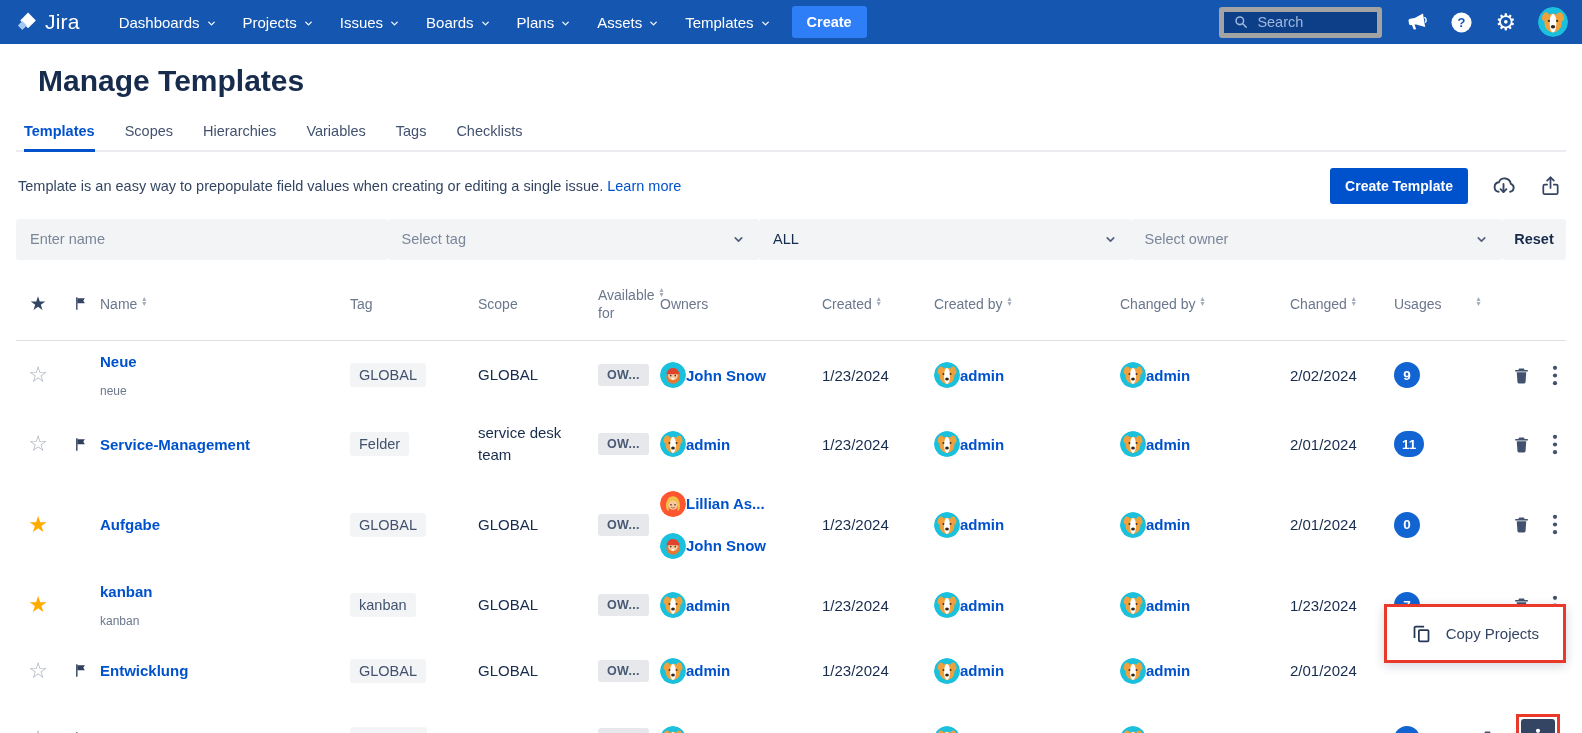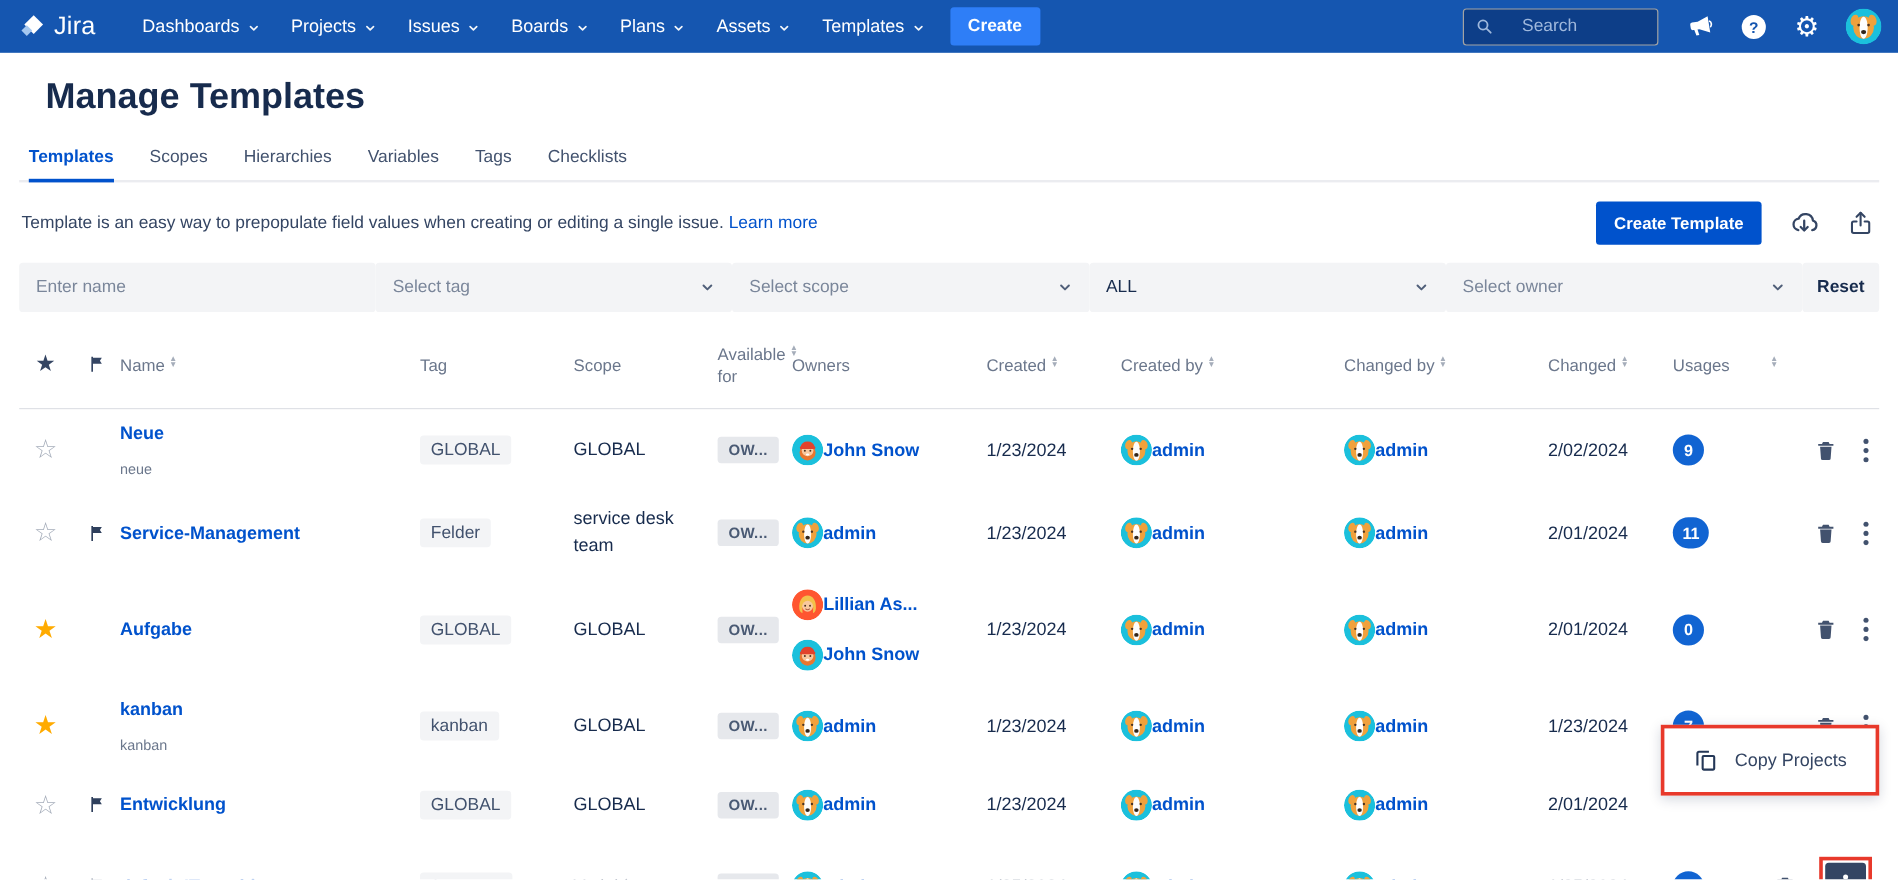--- a/index.html
+++ b/index.html
@@ -15,22 +15,22 @@
   
   .navbar{height:44px;background:var(--navbar-bg);display:flex;align-items:center;padding:0 14px;color:#fff;}
   .brand{display:flex;align-items:center;gap:6px;margin-right:26px;cursor:pointer}
   .brand-text{font-size:21px;font-weight:500;letter-spacing:.2px}
   .nav-menus{display:flex;align-items:center;height:100%}
   .nav-item{display:flex;align-items:center;gap:6px;padding:0 13px;font-size:15px;height:100%;cursor:pointer;white-space:nowrap}
   .nav-item .chev{display:flex;opacity:.95;margin-top:2px}
   .create-btn{background:var(--create-btn);color:#fff;border:none;border-radius:3px;font-family:inherit;
     font-size:14.5px;font-weight:700;padding:8px 15px;margin-left:8px;cursor:pointer}
   .nav-right{margin-left:auto;display:flex;align-items:center;gap:22px}
-  .search-box{background:var(--navbar-search-bg);border:1px solid #a3a3a3;border-radius:3px;display:flex;
-    align-items:center;gap:24px;height:31px;width:163px;padding:0 10px}
+  .search-box{background:var(--navbar-search-bg);border:5px solid #a3a3a3;border-radius:3px;display:flex;
+    align-items:center;gap:9px;height:31px;width:163px;padding:0 10px}
   .search-box input{background:transparent;border:none;outline:none;color:#E7F0FB;font-size:14.5px;width:110px;font-family:inherit}
   .search-box input::placeholder{color:#9FB8DC}
   .nav-icon{display:flex;align-items:center;justify-content:center;cursor:pointer}
   .gear-glyph{font-size:23px;color:#fff;line-height:1}
   .nav-avatar{width:30px;height:30px;border-radius:50%;overflow:hidden;cursor:pointer;display:flex}
 
   
   .page{padding:0 16px}
   h1{font-size:30px;font-weight:700;color:var(--text-dark);margin:20px 0 0 22px}
   .tabs-wrap{margin-top:25px;border-bottom:2px solid #EBECF0;padding-left:8px}
@@ -247,28 +247,20 @@
       </div>
       <div class="filter">
         <span>Select tag</span>
         <span class="chev">
             <svg width="13" height="13" viewBox="0 0 24 24" fill="none" stroke="currentColor" stroke-width="3" stroke-linecap="round" stroke-linejoin="round">
               <polyline points="6 9 12 15 18 9"></polyline>
             </svg>
           </span>
       </div>
       <div class="filter">
-        <span>Select scope</span>
-        <span class="chev">
-            <svg width="13" height="13" viewBox="0 0 24 24" fill="none" stroke="currentColor" stroke-width="3" stroke-linecap="round" stroke-linejoin="round">
-              <polyline points="6 9 12 15 18 9"></polyline>
-            </svg>
-          </span>
-      </div>
-      <div class="filter">
         <span class="val">ALL</span>
         <span class="chev">
             <svg width="13" height="13" viewBox="0 0 24 24" fill="none" stroke="currentColor" stroke-width="3" stroke-linecap="round" stroke-linejoin="round">
               <polyline points="6 9 12 15 18 9"></polyline>
             </svg>
           </span>
       </div>
       <div class="filter">
         <span>Select owner</span>
         <span class="chev">

